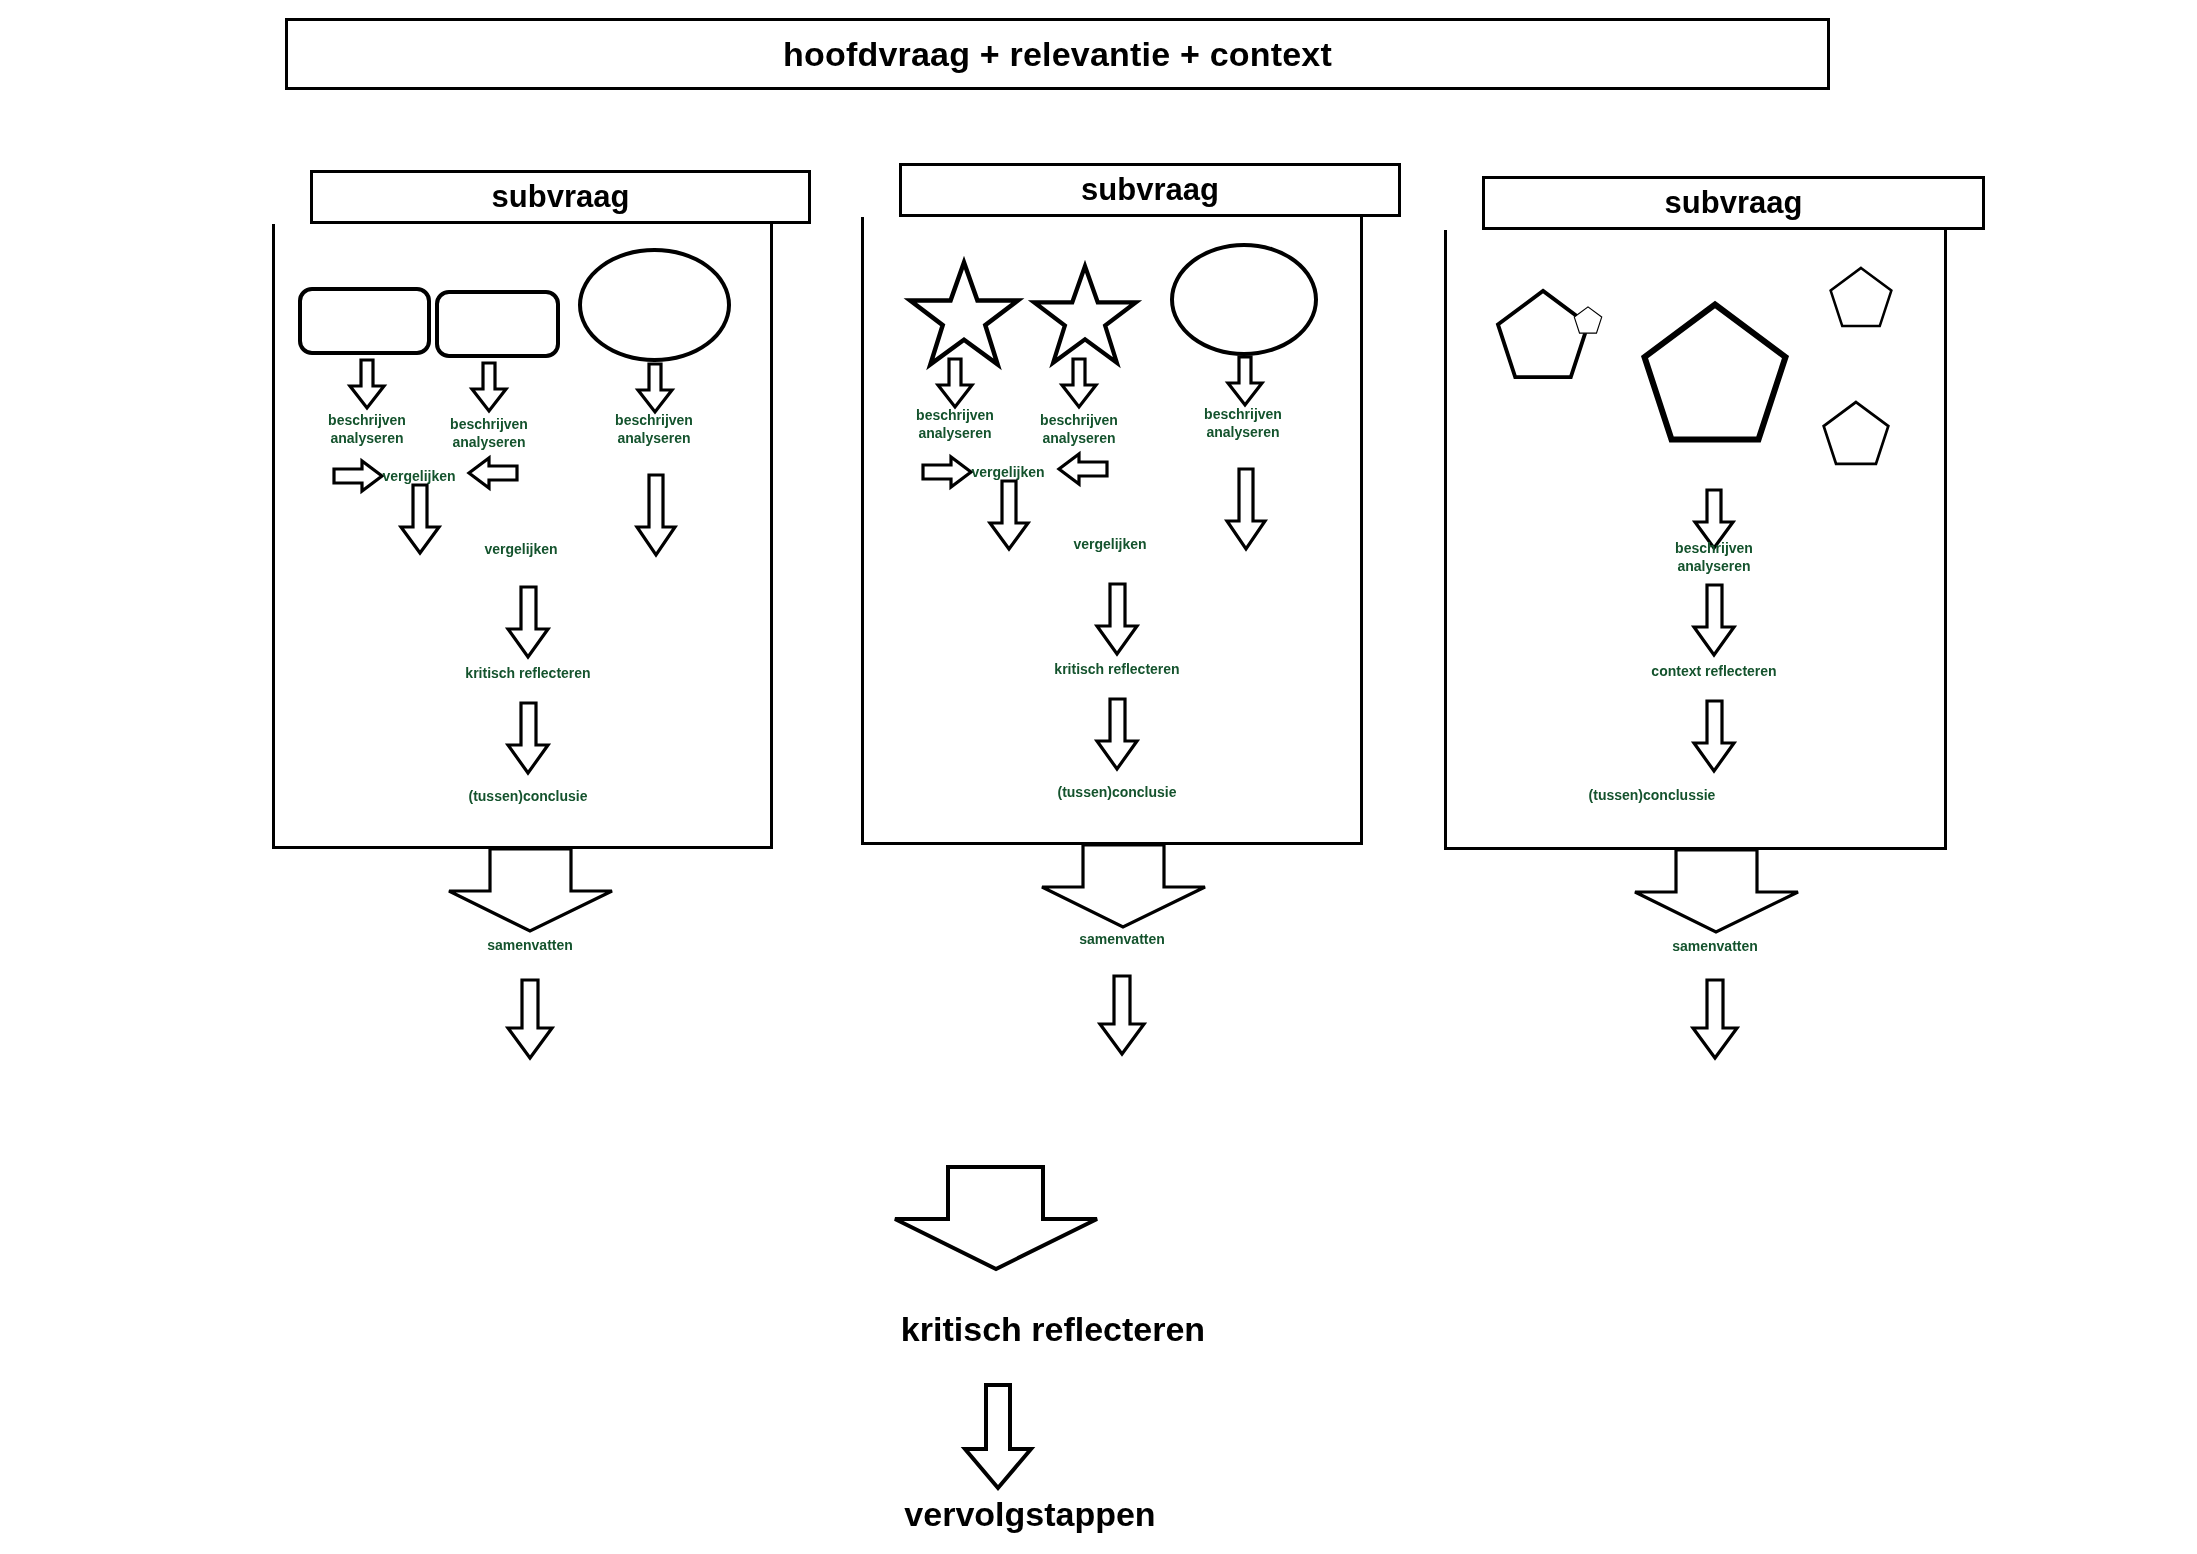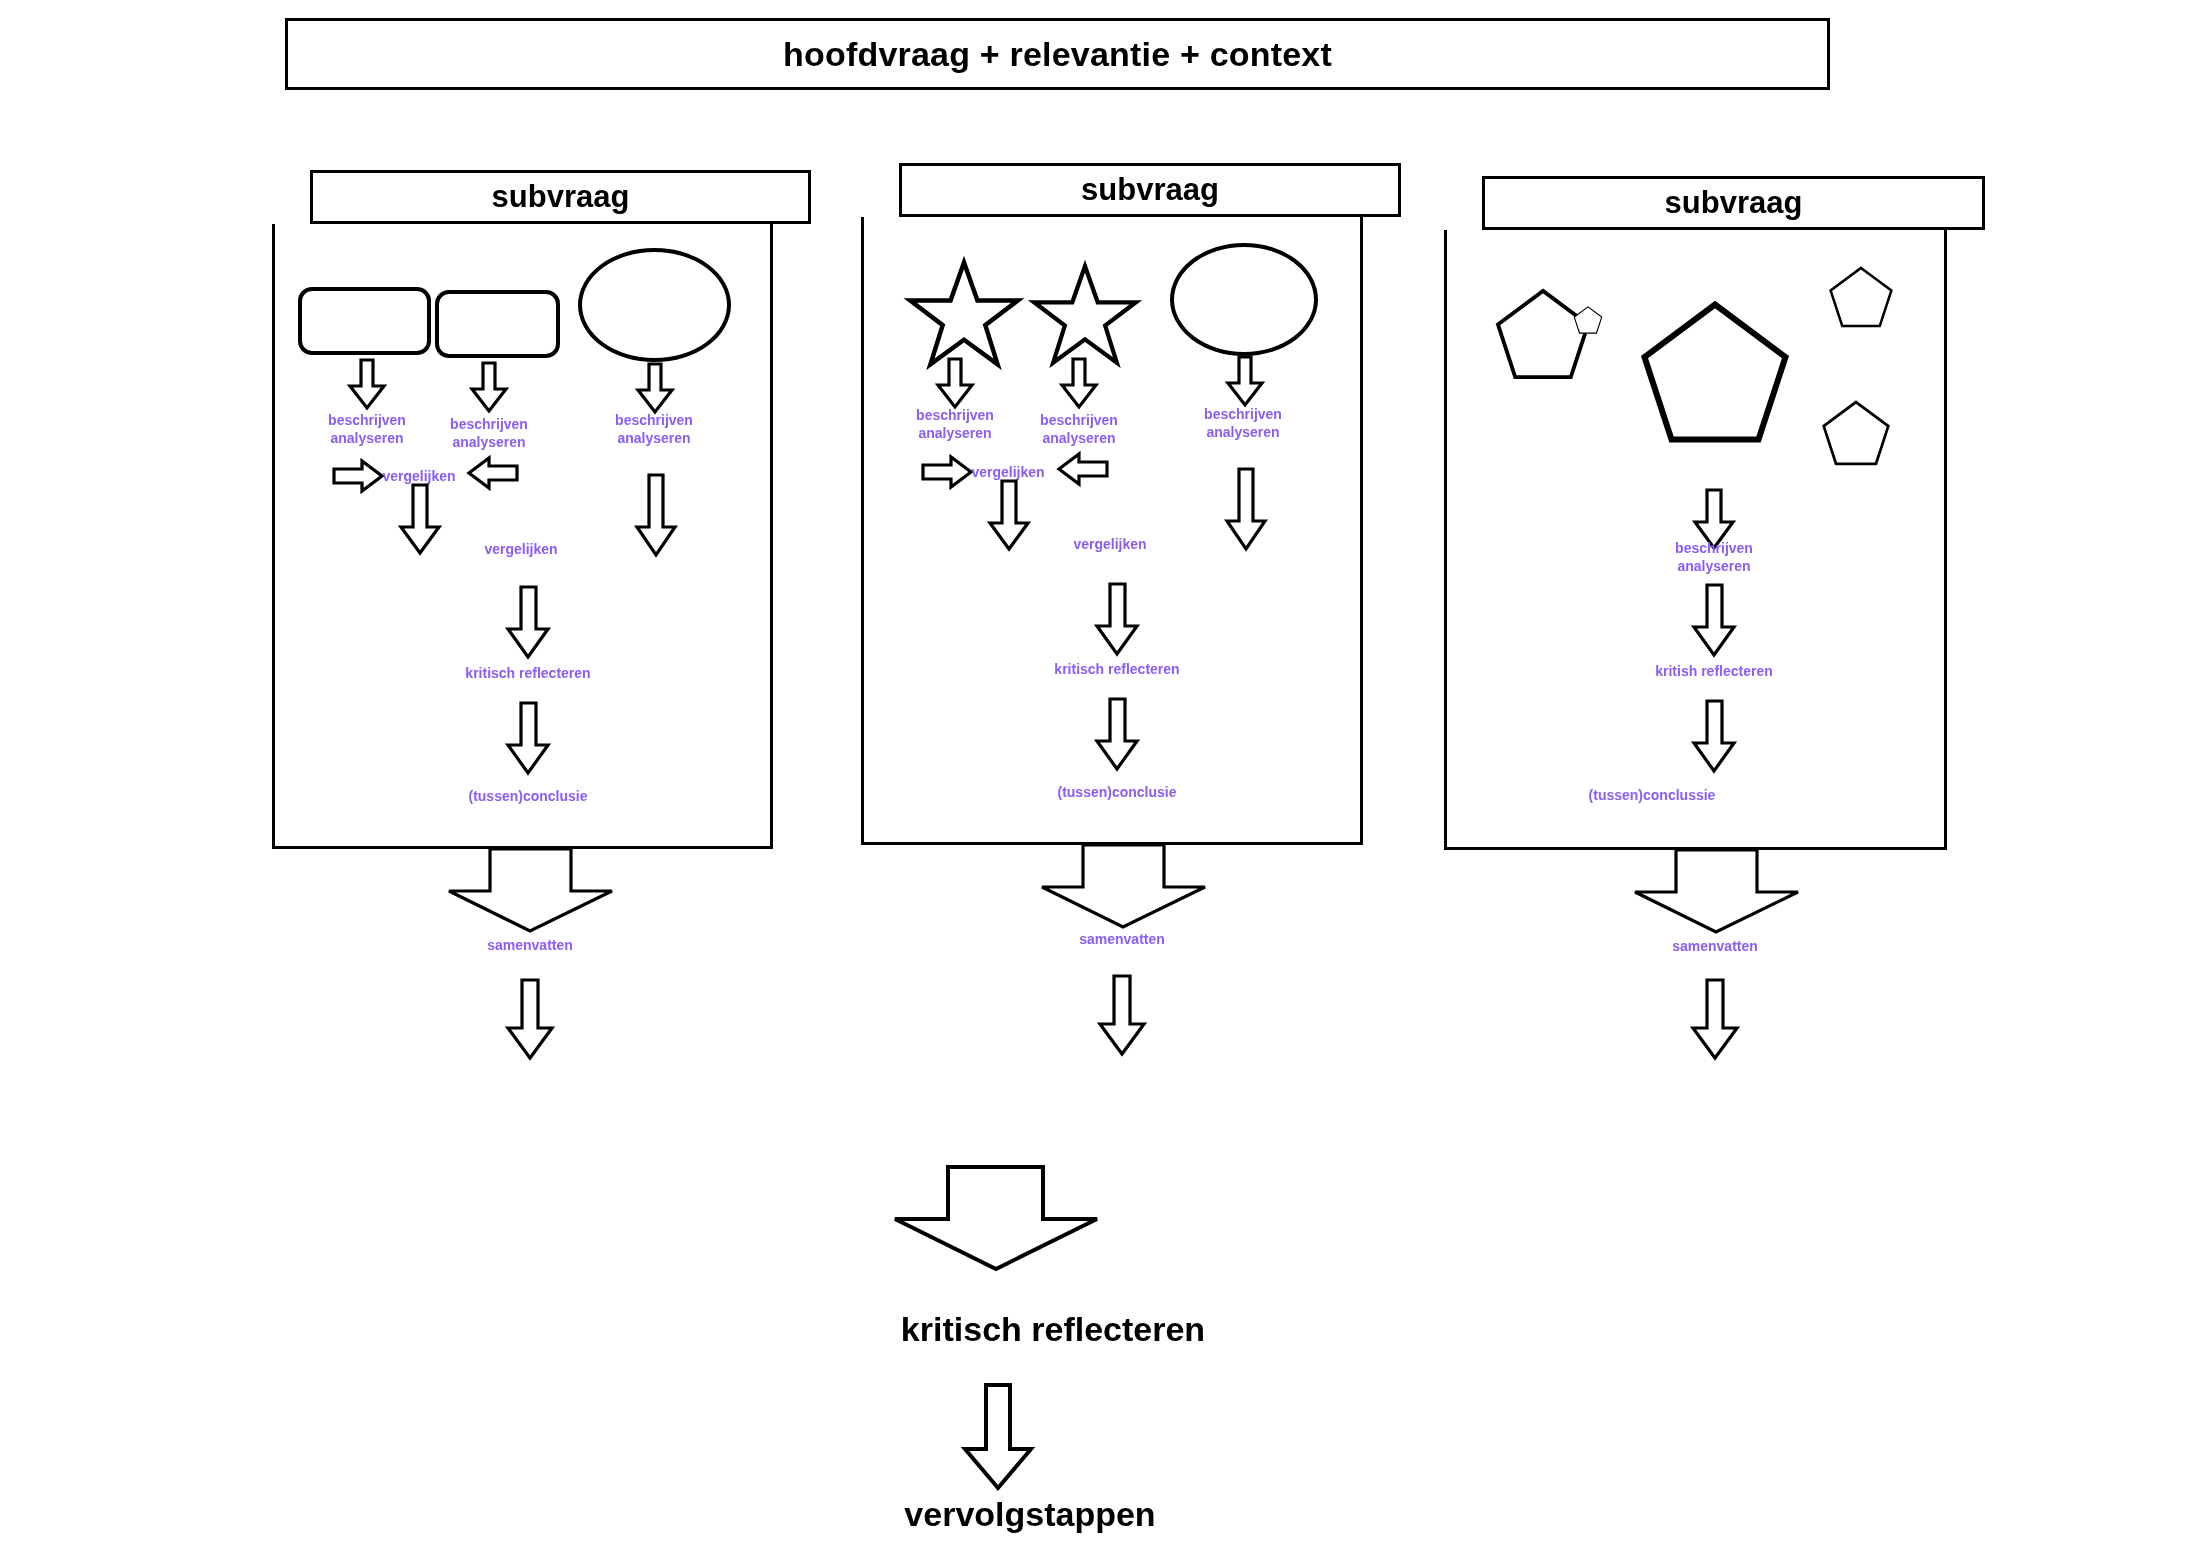--- a/index.html
+++ b/index.html
@@ -52,21 +52,21 @@
     background: #ffffff;
   }
   .lbl {
     position: absolute;
     font-weight: bold;
     font-size: 14px;
     line-height: 1.28;
     text-align: center;
     white-space: pre-line;
     transform: translateX(-50%);
-    color: #8b5cf6;
+    color: #14532d;
   }
   .biglbl {
     position: absolute;
     font-weight: bold;
     font-size: 34px;
     text-align: center;
     transform: translateX(-50%);
     white-space: nowrap;
   }
   .shape {
@@ -247,21 +247,21 @@
 
   <svg class="arrow thin" style="left:1693px; top:488px;" width="42" height="62" viewBox="0 0 42 62">
     <polygon points="14,2 28,2 28,34 40,34 21,60 2,34 14,34"></polygon>
   </svg>
   <div class="lbl" style="left:1714px; top:540px; width:150px;">beschrijven
 analyseren</div>
 
   <svg class="arrow thin" style="left:1692px; top:583px;" width="44" height="74" viewBox="0 0 44 74">
     <polygon points="15,2 30,2 30,44 42,44 22,72 2,44 15,44"></polygon>
   </svg>
-  <div class="lbl" style="left:1714px; top:663px; width:200px;">kritish reflecteren</div>
+  <div class="lbl" style="left:1714px; top:663px; width:200px;">context reflecteren</div>
 
   <svg class="arrow thin" style="left:1692px; top:699px;" width="44" height="74" viewBox="0 0 44 74">
     <polygon points="15,2 30,2 30,44 42,44 22,72 2,44 15,44"></polygon>
   </svg>
   <div class="lbl" style="left:1652px; top:787px; width:220px;">(tussen)conclussie</div>
 
   <svg class="arrow thin" style="left:1633px; top:850px;" width="167" height="84" viewBox="0 0 167 84">
     <polygon points="43,0 124,0 124,42 165,42 83,82 2,42 43,42"></polygon>
   </svg>
   <div class="lbl" style="left:1715px; top:938px; width:160px;">samenvatten</div>

